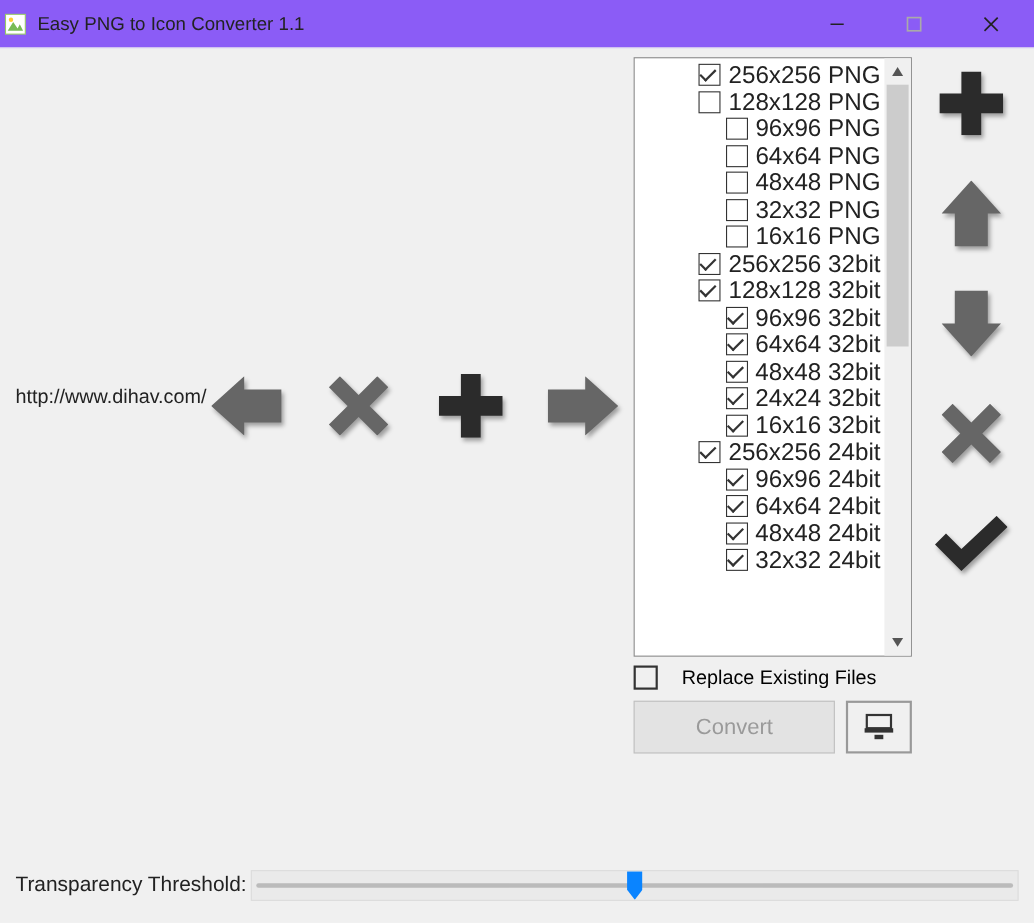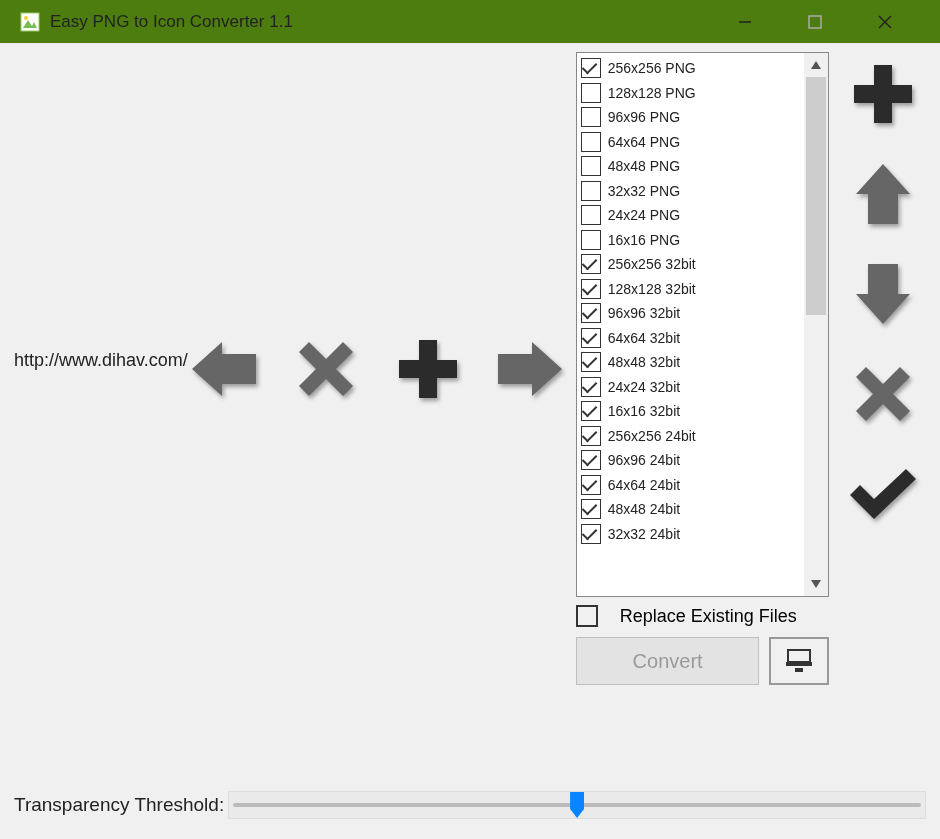--- a/index.html
+++ b/index.html
@@ -10,22 +10,22 @@
     font-family: "Segoe UI", Tahoma, sans-serif;
     font-size: 14px;
     width: 940px;
     height: 839px;
     overflow: hidden;
   }
   .titlebar {
     height: 44px;
     display: flex;
     align-items: center;
-    padding: 0 20px;
-    background: #4d7c0f;
+    padding: 0 4px;
+    background: #8b5cf6;
     border-bottom: 1px solid #eee;
   }
   .titlebar .app-icon {
     width: 20px; height: 20px;
     margin-right: 10px;
     display: inline-block;
   }
   .titlebar .title {
     font-size: 17px;
     color: #222;
@@ -94,23 +94,24 @@
   }
   .format-list-inner {
     flex: 1;
     padding: 3px 4px;
     overflow: hidden;
   }
   .format-item {
     display: flex;
     align-items: center;
     height: 24.5px;
-    font-size: 14px;
+    font-size: 22px;
     color: #222;
     white-space: nowrap;
+    justify-content: flex-end;
   }
   .format-item .cbx {
     width: 20px; height: 20px;
     border: 1px solid #333;
     margin-right: 7px;
     display: inline-flex;
     align-items: center;
     justify-content: center;
     flex-shrink: 0;
   }
@@ -314,24 +315,20 @@
               <span class="cbx"></span>
               <span>64x64 PNG</span>
             </div>
             <div class="format-item">
               <span class="cbx"></span>
               <span>48x48 PNG</span>
             </div>
             <div class="format-item">
               <span class="cbx"></span>
               <span>32x32 PNG</span>
-            </div>
-            <div class="format-item">
-              <span class="cbx"></span>
-              <span>24x24 PNG</span>
             </div>
             <div class="format-item">
               <span class="cbx"></span>
               <span>16x16 PNG</span>
             </div>
             <div class="format-item">
               <span class="cbx checked"></span>
               <span>256x256 32bit</span>
             </div>
             <div class="format-item">

